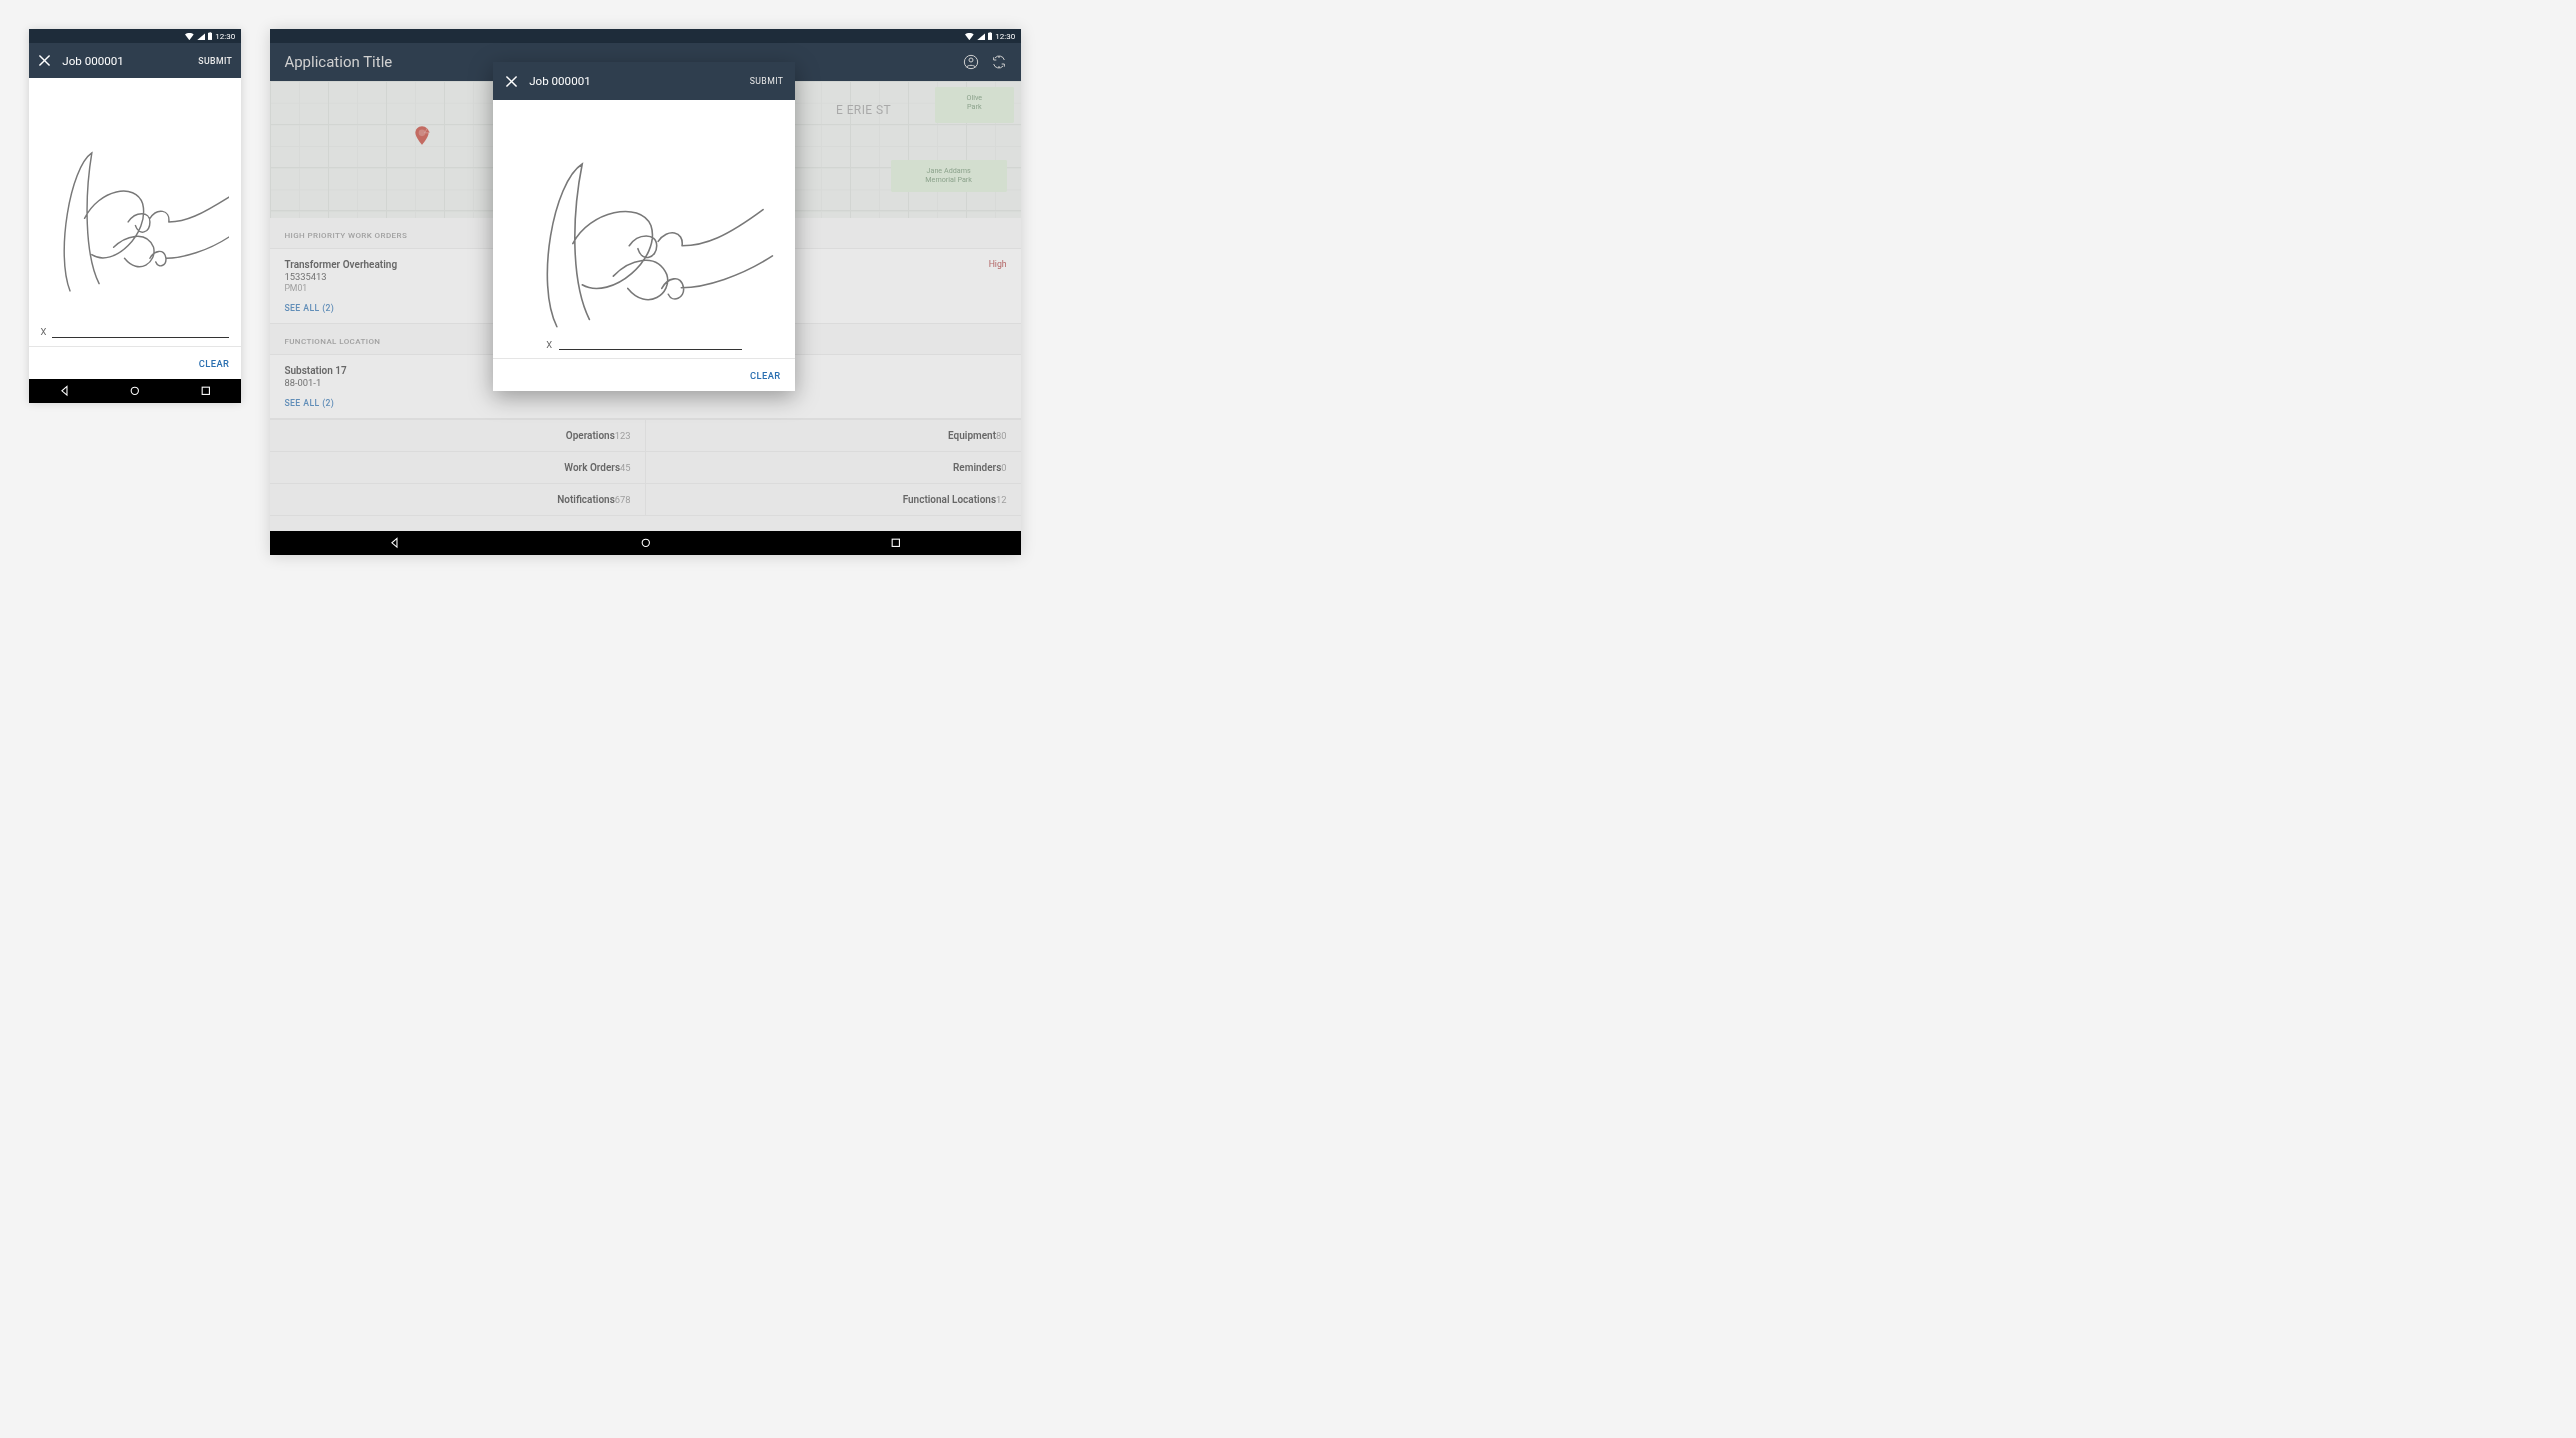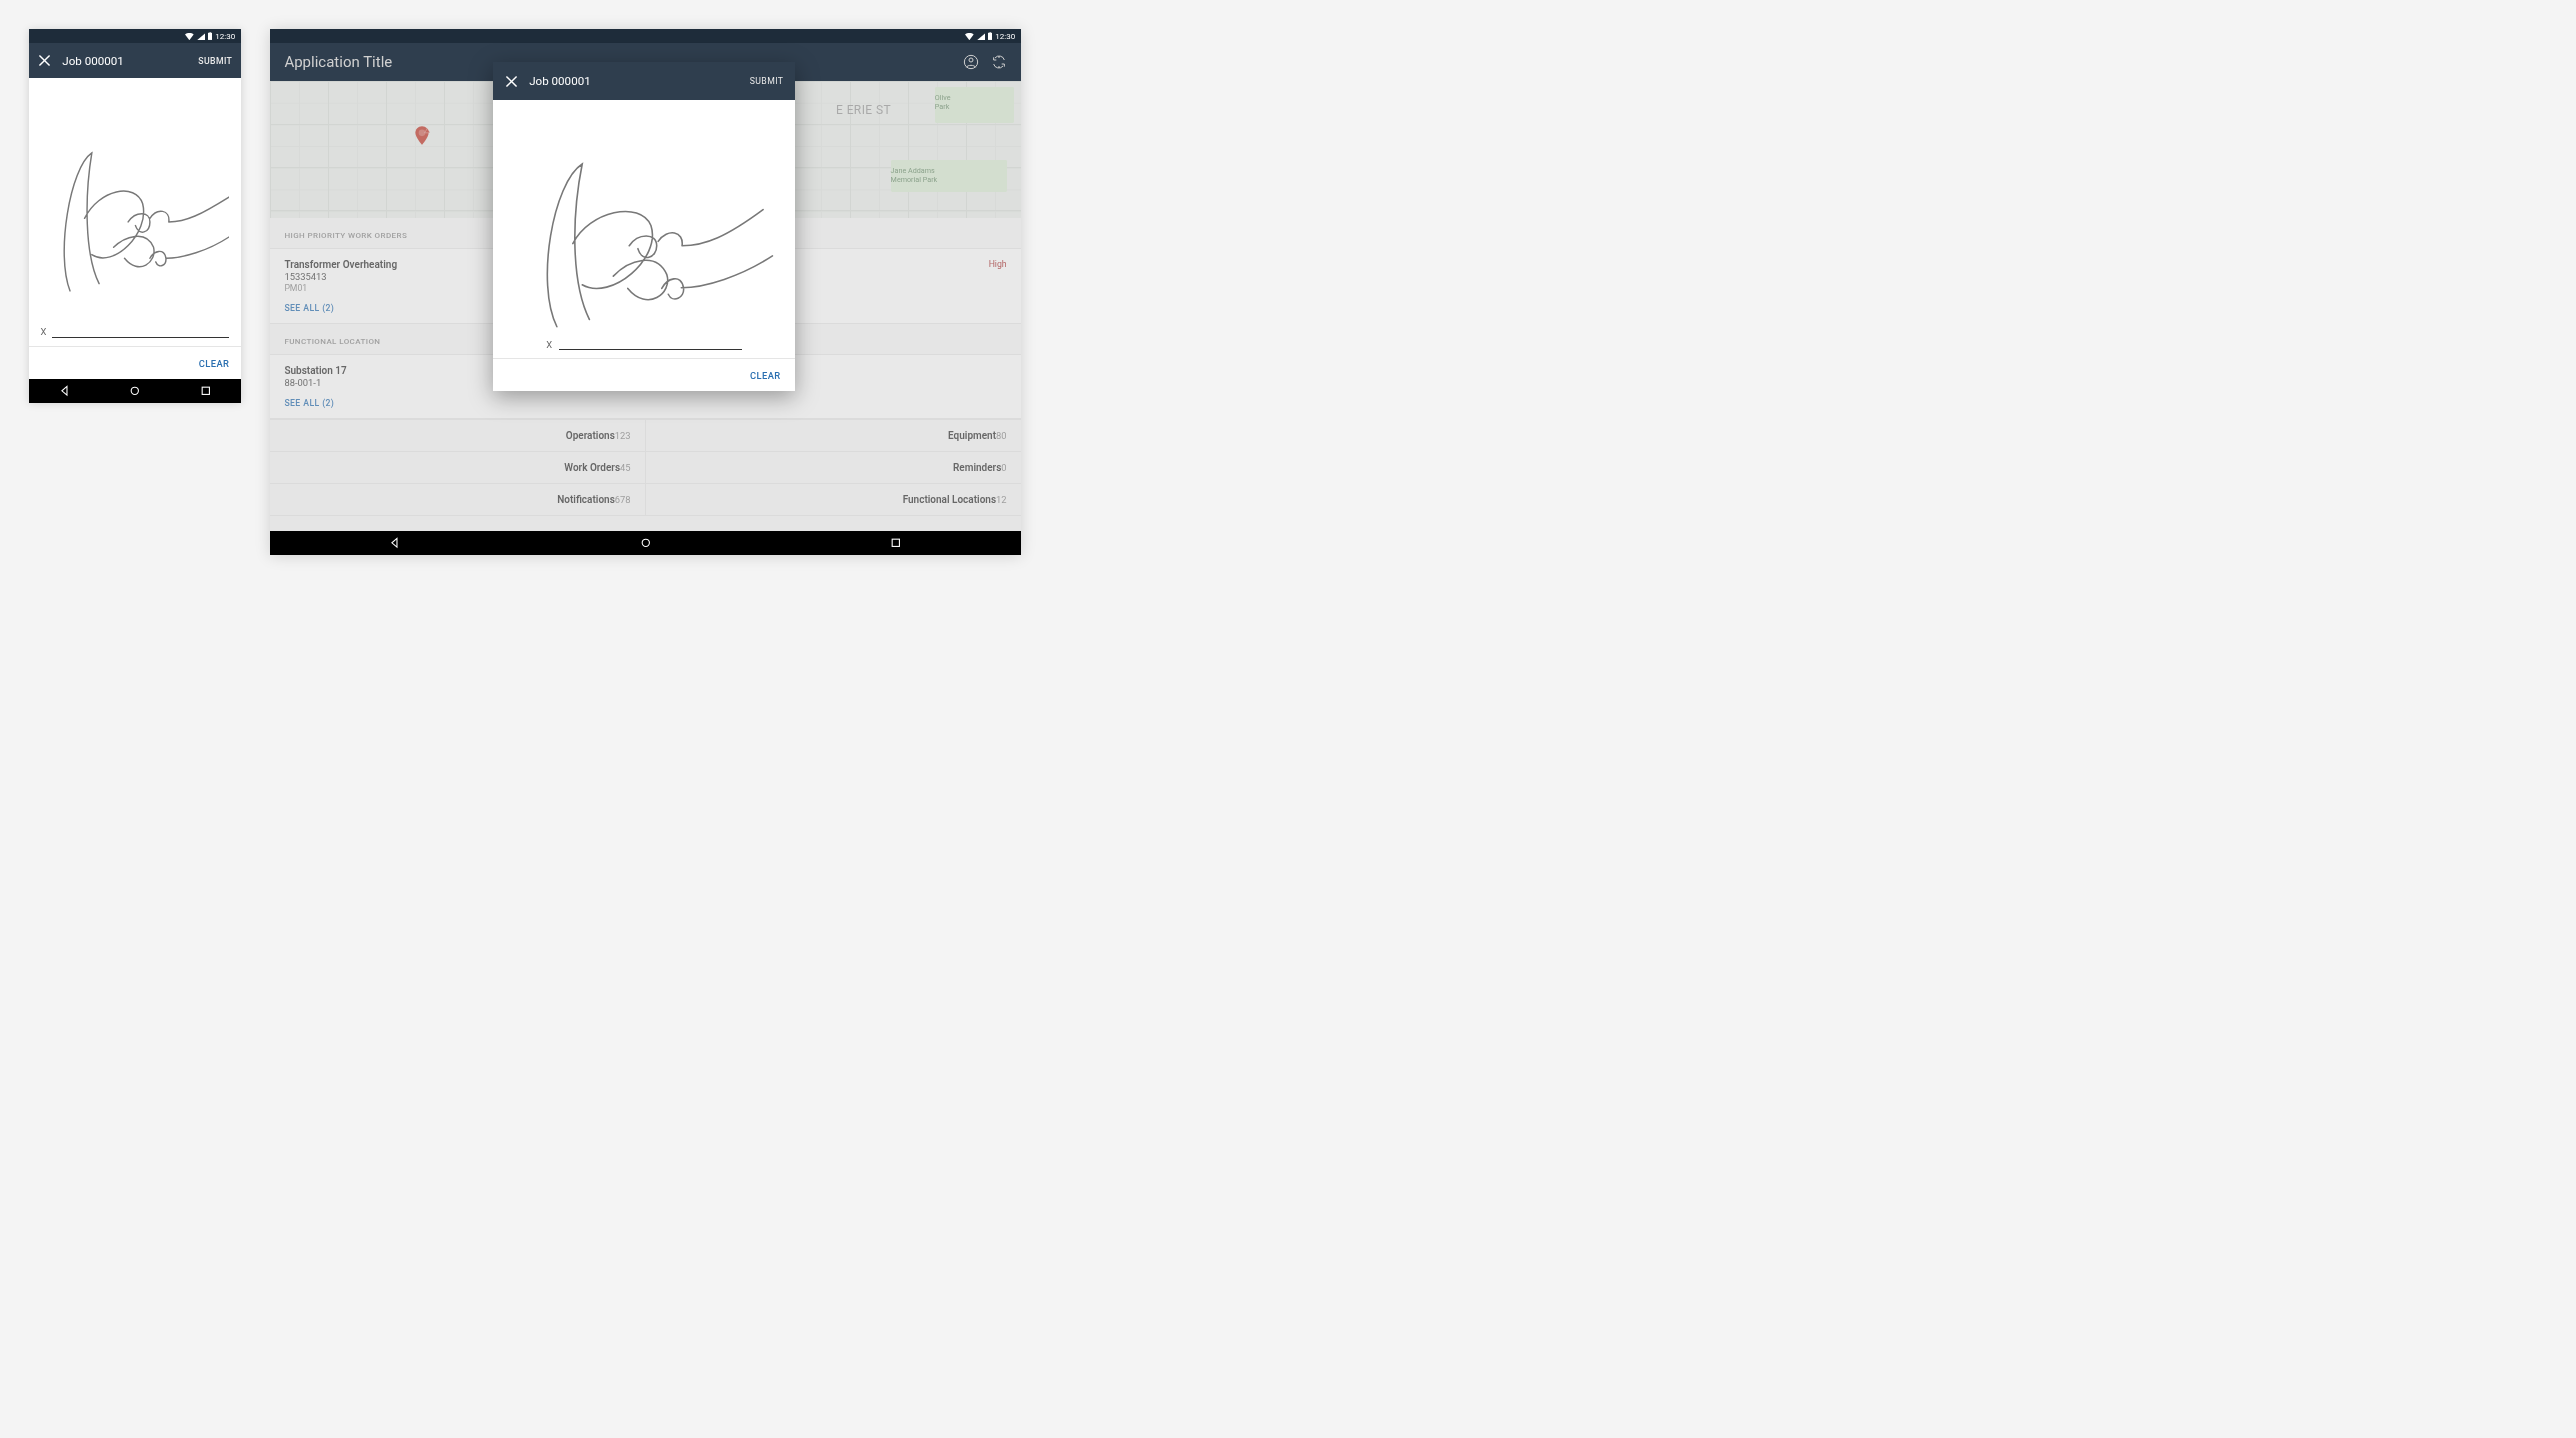--- a/index.html
+++ b/index.html
@@ -29,21 +29,21 @@
 .map-bg{height:137px;background:#e8ece8;position:relative;overflow:hidden}
 .map-bg::before{content:"";position:absolute;inset:0;background-image:
   linear-gradient(#d8dcd8 0.7px,transparent 0.7px),
   linear-gradient(90deg,#d8dcd8 0.7px,transparent 0.7px),
   linear-gradient(#e0e4e0 0.7px,transparent 0.7px),
   linear-gradient(90deg,#e0e4e0 0.7px,transparent 0.7px);
   background-size:58px 43px,58px 43px,29px 21.7px,29px 21.7px}
 .park{position:absolute;background:#d9ead3;border-radius:1.4px}
 .park1{right:7.2px;top:5.8px;width:79px;height:36px}
 .park2{right:14.4px;top:79px;width:116px;height:32px}
-.park-label{font-size:7.2px;color:#6b8e6b;padding-top:5.8px}
+.park-label{font-size:7.2px;color:#6b8e6b;text-align:center;padding-top:5.8px}
 .street-label{position:absolute;font-size:12px;color:#999;letter-spacing:0.4px}
 .pin-red{position:absolute;left:144px;top:45px;width:16px;height:19px}
 .pin-teal{position:absolute;left:331px;top:10.8px;width:16px;height:19px}
 .scrim{position:absolute;inset:0;background:rgba(200,200,200,.35)}
 .tab-content{flex:1;background:#f5f5f5;position:relative;overflow:hidden}
 .sec-title{font-size:8px;letter-spacing:0.4px;color:#8b8b8b;padding:13px 14.4px 7.2px;font-weight:500}
 .card{background:#fafafa;border-top:0.7px solid #e5e5e5;border-bottom:0.7px solid #e5e5e5}
 .item{padding:10px 14.4px;position:relative}
 .item-title{font-size:10px;font-weight:600;color:#333}
 .item-sub{font-size:9.4px;color:#444;margin-top:1.4px}

